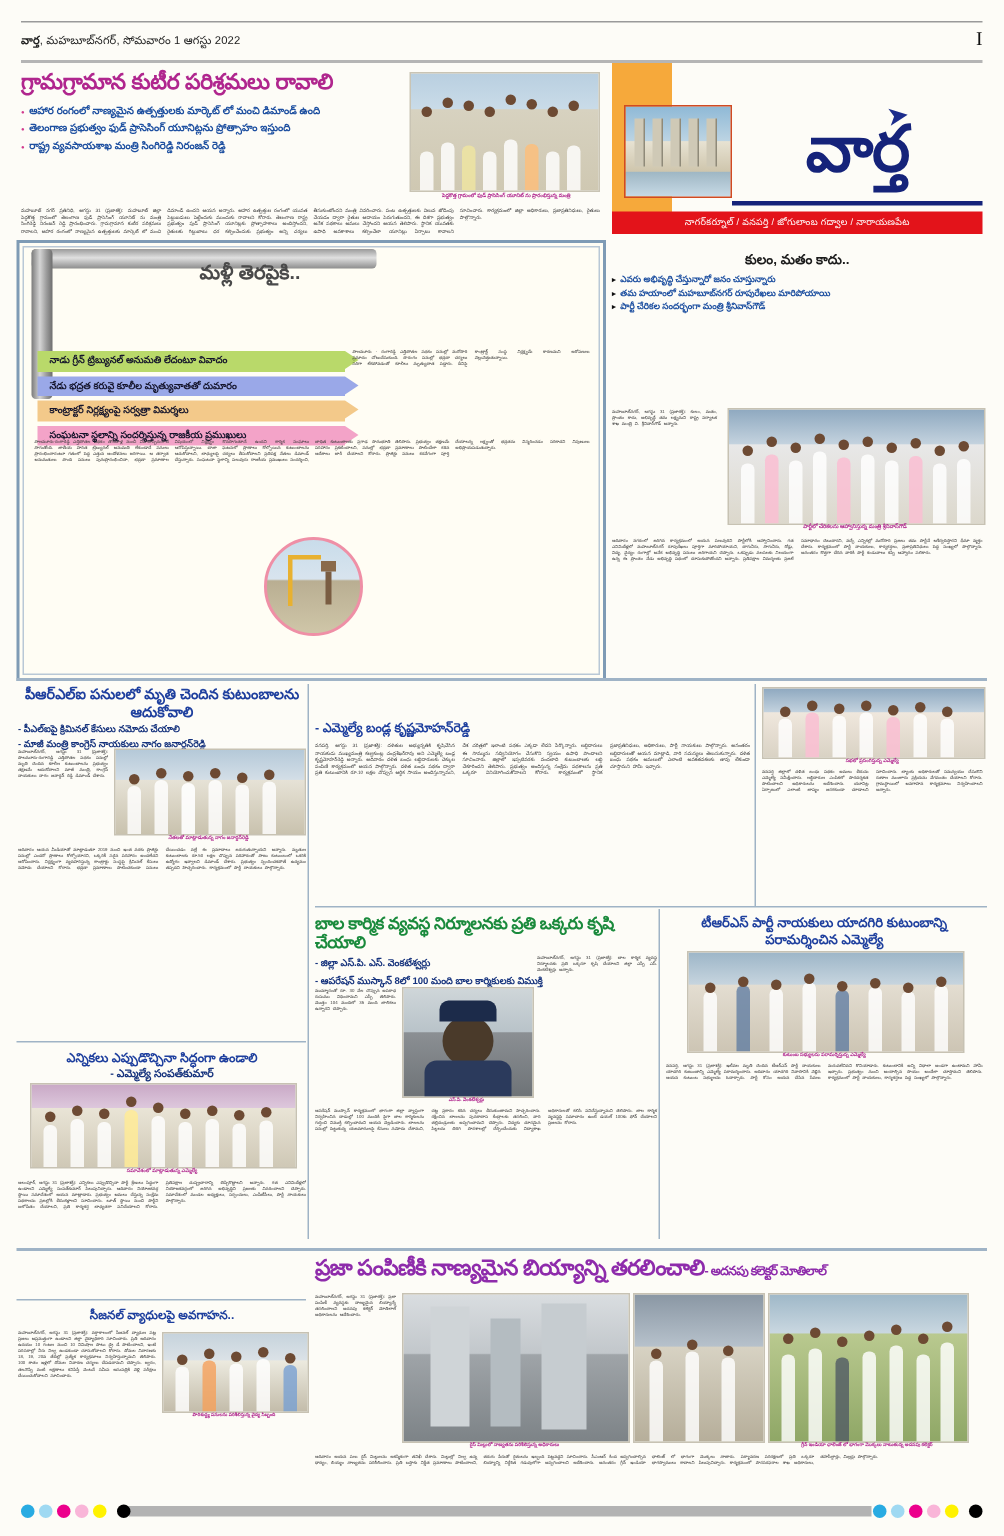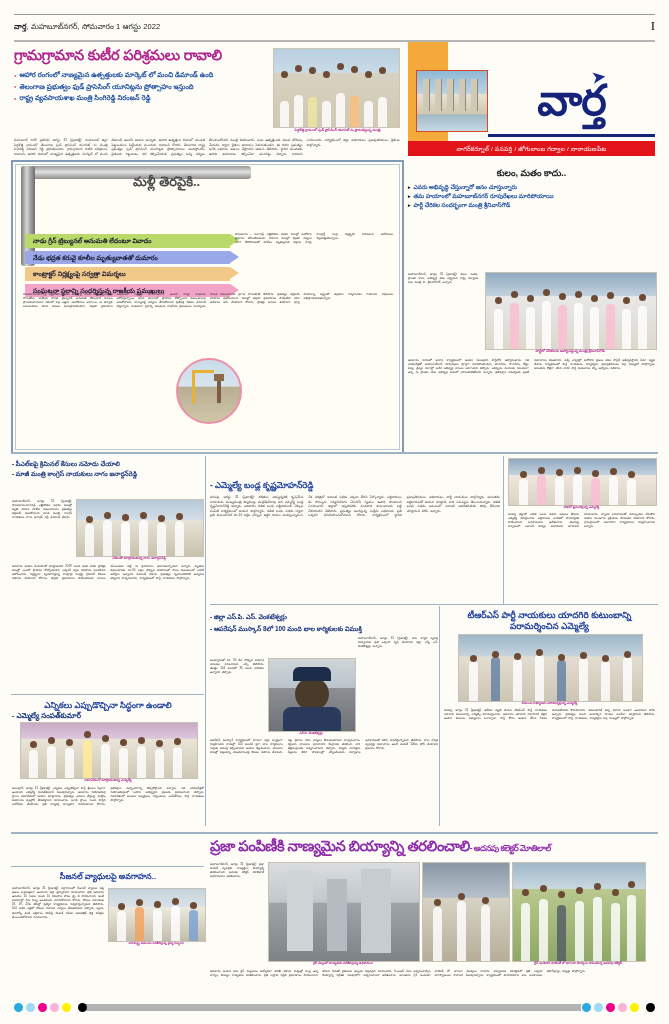--- a/index.html
+++ b/index.html
@@ -185,21 +185,21 @@
   .ts-photo{
     position:absolute;left:14px;top:24px;width:183px;height:66px;border:1px solid #c7c2b3;overflow:hidden;
     background:linear-gradient(#9db6c8 0%,#c6d4de 32%,#e3ddd1 33%,#cdc5b4 100%);
   }
   .ts-cap{position:absolute;left:14px;top:91px;width:183px;font-size:3.3px;color:#b0268e;font-weight:bold;text-align:center;}
   .ts-body{position:absolute;left:0;top:98px;width:211px;}
 
   
   .el{position:absolute;left:12px;top:700px;width:192px;}
   .el-h{font-size:8.4px;font-weight:bold;color:#1e3f9e;text-align:center;line-height:10px;}
-  .el-sub{font-size:7.2px;font-weight:bold;color:#16337d;margin-top:1px;}
+  .el-sub{font-size:7.2px;font-weight:bold;color:#16337d;text-align:center;margin-top:1px;}
   .el-photo{
     position:absolute;left:8px;top:22px;width:176px;height:55px;border:1px solid #c7c2b3;overflow:hidden;
     background:linear-gradient(#c9a9c6 0%,#ddc7dc 28%,#e9e4d6 29%,#cfc8b6 100%);
   }
   .el-cap{position:absolute;left:8px;top:78px;width:176px;font-size:3.3px;color:#b0268e;font-weight:bold;text-align:center;}
   .el-body{position:absolute;left:0;top:86px;width:192px;}
 
   
   .ss{position:absolute;left:12px;top:872px;width:192px;}
   .ss-h{font-size:8px;font-weight:bold;color:#1e3f9e;text-align:center;}
@@ -356,20 +356,21 @@
   <div class="hr" style="left:11px;right:11px;top:452px;height:2px;"></div>
   <div class="hr" style="left:205px;top:456px;width:1px;height:370px;"></div>
   <div class="hr" style="left:503px;top:456px;width:1px;height:148px;"></div>
   <div class="hr" style="left:439px;top:606px;width:1px;height:220px;"></div>
   <div class="hr" style="left:210px;right:11px;top:604px;height:1px;"></div>
   <div class="hr" style="left:11px;width:193px;top:694px;height:1px;"></div>
   <div class="hr" style="left:11px;width:193px;top:866px;height:1px;"></div>
   <div class="hr" style="left:11px;right:11px;top:832px;height:2px;"></div>
 
   <div class="ml">
+    <div class="ml-h">పీఆర్ఎల్ఐ పనులలో మృతి చెందిన కుటుంబాలను ఆదుకోవాలి</div>
     <div class="ml-sub">
       <div>- పీఎల్ఐపై క్రిమినల్ కేసులు నమోదు చేయాలి</div>
       <div>- మాజీ మంత్రి కాంగ్రెస్ నాయకులు నాగం జనార్దన్‌రెడ్డి</div>
     </div>
     <div class="ml-photo ph-people">
       <i style="left:8px;height:32px"></i>
         <b style="left:9px;top:16px"></b>
       <i style="left:26px;height:36px"></i>
         <b style="left:27px;top:12px"></b>
       <i style="left:44px;height:34px;background:rgba(255,255,255,.9)"></i>
@@ -406,20 +407,21 @@
       <i style="left:100px;height:29px"></i>
         <b style="left:101px;top:9px"></b>
       <i style="left:118px;height:26px"></i>
         <b style="left:119px;top:12px"></b>
     </div>
     <div class="rm-cap">సభలో ప్రసంగిస్తున్న ఎమ్మెల్యే</div>
     <div class="rm-body copy sm cols2">వనపర్తి జిల్లాలో దళిత బంధు పథకం అమలు తీరును ఎమ్మెల్యే సమీక్షించారు. లబ్ధిదారుల ఎంపికలో పారదర్శకత పాటించాలని అధికారులను ఆదేశించారు. యూనిట్ల ఏర్పాటులో ఎలాంటి జాప్యం జరగకుండా చూడాలని సూచించారు. బ్యాంకు అధికారులతో సమన్వయం చేసుకొని రుణాల మంజూరు ప్రక్రియను వేగవంతం చేయాలని కోరారు. గ్రామస్థాయిలో అవగాహన కార్యక్రమాలు నిర్వహించాలని అన్నారు.</div>
   </div>
 
   <div class="gs">
+    <div class="gs-h">బాల కార్మిక వ్యవస్థ నిర్మూలనకు ప్రతి ఒక్కరు కృషి చేయాలి</div>
     <div class="gs-sub">
       <div>- జిల్లా ఎస్.పి. ఎస్. వెంకటేశ్వర్లు</div>
       <div>- ఆపరేషన్ ముస్కాన్ 8లో 100 మంది బాల కార్మికులకు విముక్తి</div>
     </div>
     <div class="gs-photo">
       <div style="position:absolute;left:26px;top:18px;width:34px;height:34px;border-radius:50%;background:#4a3a2a;"></div>
       <div style="position:absolute;left:24px;top:8px;width:38px;height:14px;border-radius:6px 6px 0 0;background:#1c2b4a;"></div>
       <div style="position:absolute;left:14px;bottom:0;width:58px;height:24px;background:#2b3a5c;border-radius:8px 8px 0 0;"></div>
     </div>
     <div class="gs-cap">ఎస్.పి. వెంకటేశ్వర్లు</div>

